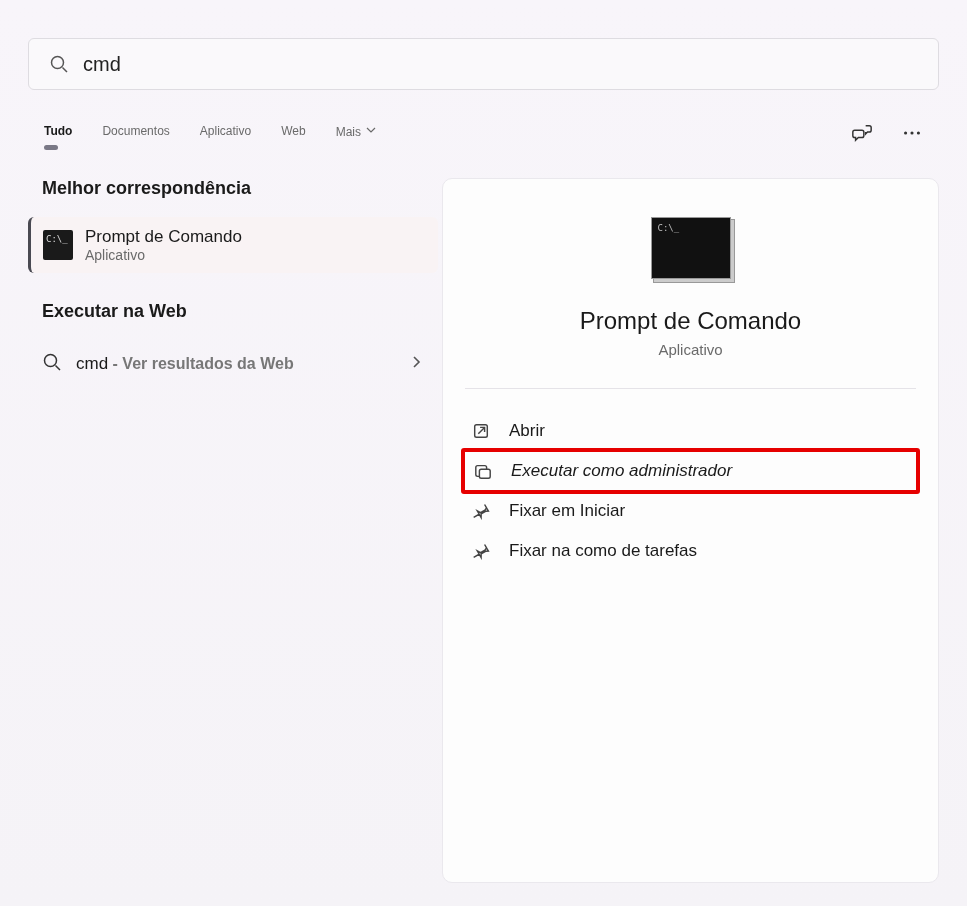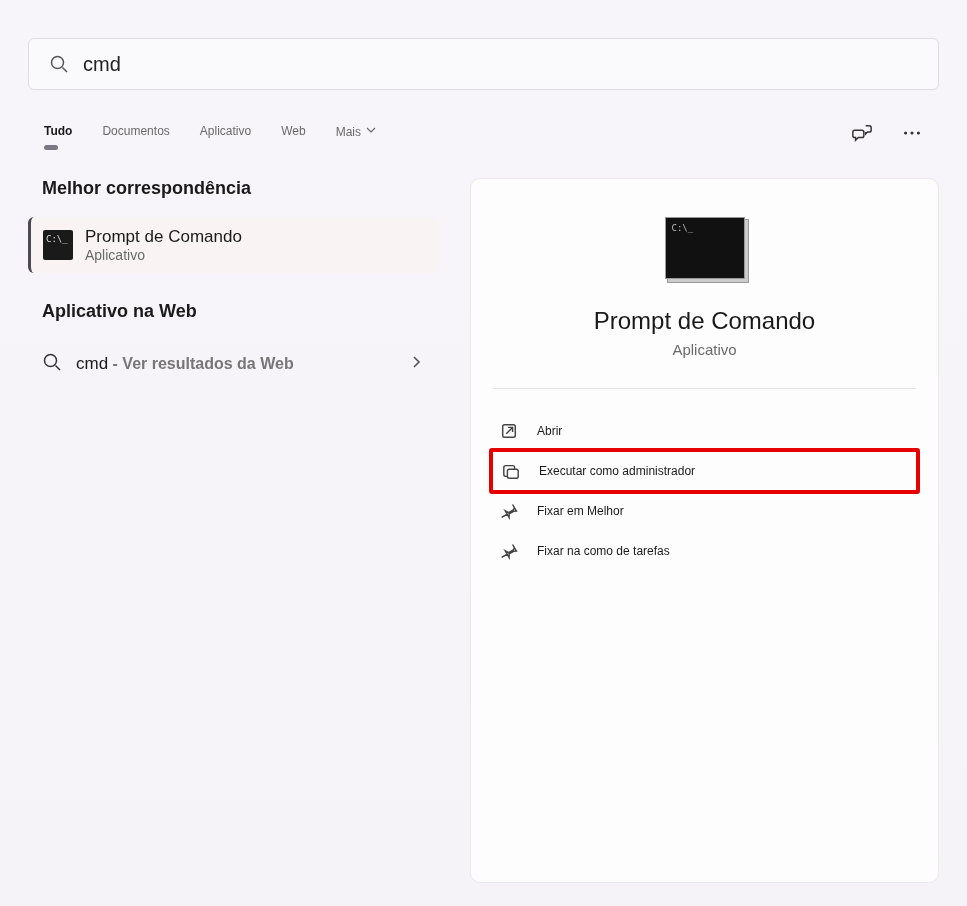--- a/index.html
+++ b/index.html
@@ -69,21 +69,21 @@
     }
     .tab-more { display: inline-flex; align-items: flex-end; gap: 4px; }
     .header-actions {
       display: flex;
       gap: 28px;
       align-items: center;
     }
     .hicon { cursor: pointer; color: #333; }
     .content {
       display: flex;
-      gap: 32px;
+      gap: 4px;
     }
     .left-col {
       width: 410px;
     }
     .section-title {
       font-size: 18px;
       font-weight: 600;
       color: #1a1a1a;
       padding: 0 14px;
       margin-bottom: 18px;
@@ -148,36 +148,37 @@
       background: #e5e3e8;
       margin-bottom: 22px;
     }
     .actions { width: 100%; display: flex; flex-direction: column; }
     .action {
       display: flex;
       align-items: center;
       gap: 18px;
       padding: 10px 6px;
       cursor: pointer;
-      font-size: 12px;
+      font-size: 17px;
       color: #1a1a1a;
     }
     .action-icon {
       width: 20px;
       height: 20px;
       display: flex;
       align-items: center;
       justify-content: center;
       color: #444;
     }
     .highlight {
       border: 4px solid #e60000;
       border-radius: 3px;
       margin: -3px -4px;
       padding: 9px 8px;
+      font-style: italic;
     }
   </style>
 </head>
 <body>
 
 <div class="search-box">
   <span class="search-icon-wrap">
     <svg width="20" height="20" viewBox="0 0 20 20" fill="none" stroke="#555" stroke-width="1.5">
       <circle cx="8.5" cy="8.5" r="6"></circle>
         <line x1="13.5" y1="13.5" x2="18" y2="18"></line>
@@ -228,21 +229,21 @@
         <svg width="24" height="14" viewBox="0 0 24 14">
           <text x="0" y="9" fill="#ddd" font-size="9" font-family="monospace">C:\_</text>
         </svg>
       </div>
       <div class="bm-text">
         <div class="bm-title">Prompt de Comando</div>
         <div class="bm-sub">Aplicativo</div>
       </div>
     </div>
 
-    <div class="section-title">Aplicativo na Web</div>
+    <div class="section-title">Executar na Web</div>
 
     <div class="web-result">
       <span>
         <svg width="20" height="20" viewBox="0 0 20 20" fill="none" stroke="#333" stroke-width="1.5">
           <circle cx="8.5" cy="8.5" r="6"></circle>
             <line x1="13.5" y1="13.5" x2="18" y2="18"></line>
         </svg>
       </span>
       <span class="r-text">
         <span>cmd</span><span class="r-sub"> - Ver resultados da Web</span>
@@ -286,21 +287,21 @@
         <span>Executar como administrador</span>
       </div>
 
 
       <div class="action">
         <span class="action-icon">
           <svg width="18" height="18" viewBox="0 0 20 20" fill="none" stroke="#444" stroke-width="1.6">
             <path d="M12 2l6 6-3 1-4 4 1 4-3-3-5 5 5-5-3-3 4 1 4-4 1-3z" transform="rotate(15 10 10)"></path>
           </svg>
         </span>
-        <span>Fixar em Melhor</span>
+        <span>Fixar em Iniciar</span>
       </div>
 
       <div class="action">
         <span class="action-icon">
           <svg width="18" height="18" viewBox="0 0 20 20" fill="none" stroke="#444" stroke-width="1.6">
             <path d="M12 2l6 6-3 1-4 4 1 4-3-3-5 5 5-5-3-3 4 1 4-4 1-3z" transform="rotate(15 10 10)"></path>
           </svg>
         </span>
         <span>Fixar na como de tarefas</span>
       </div>

